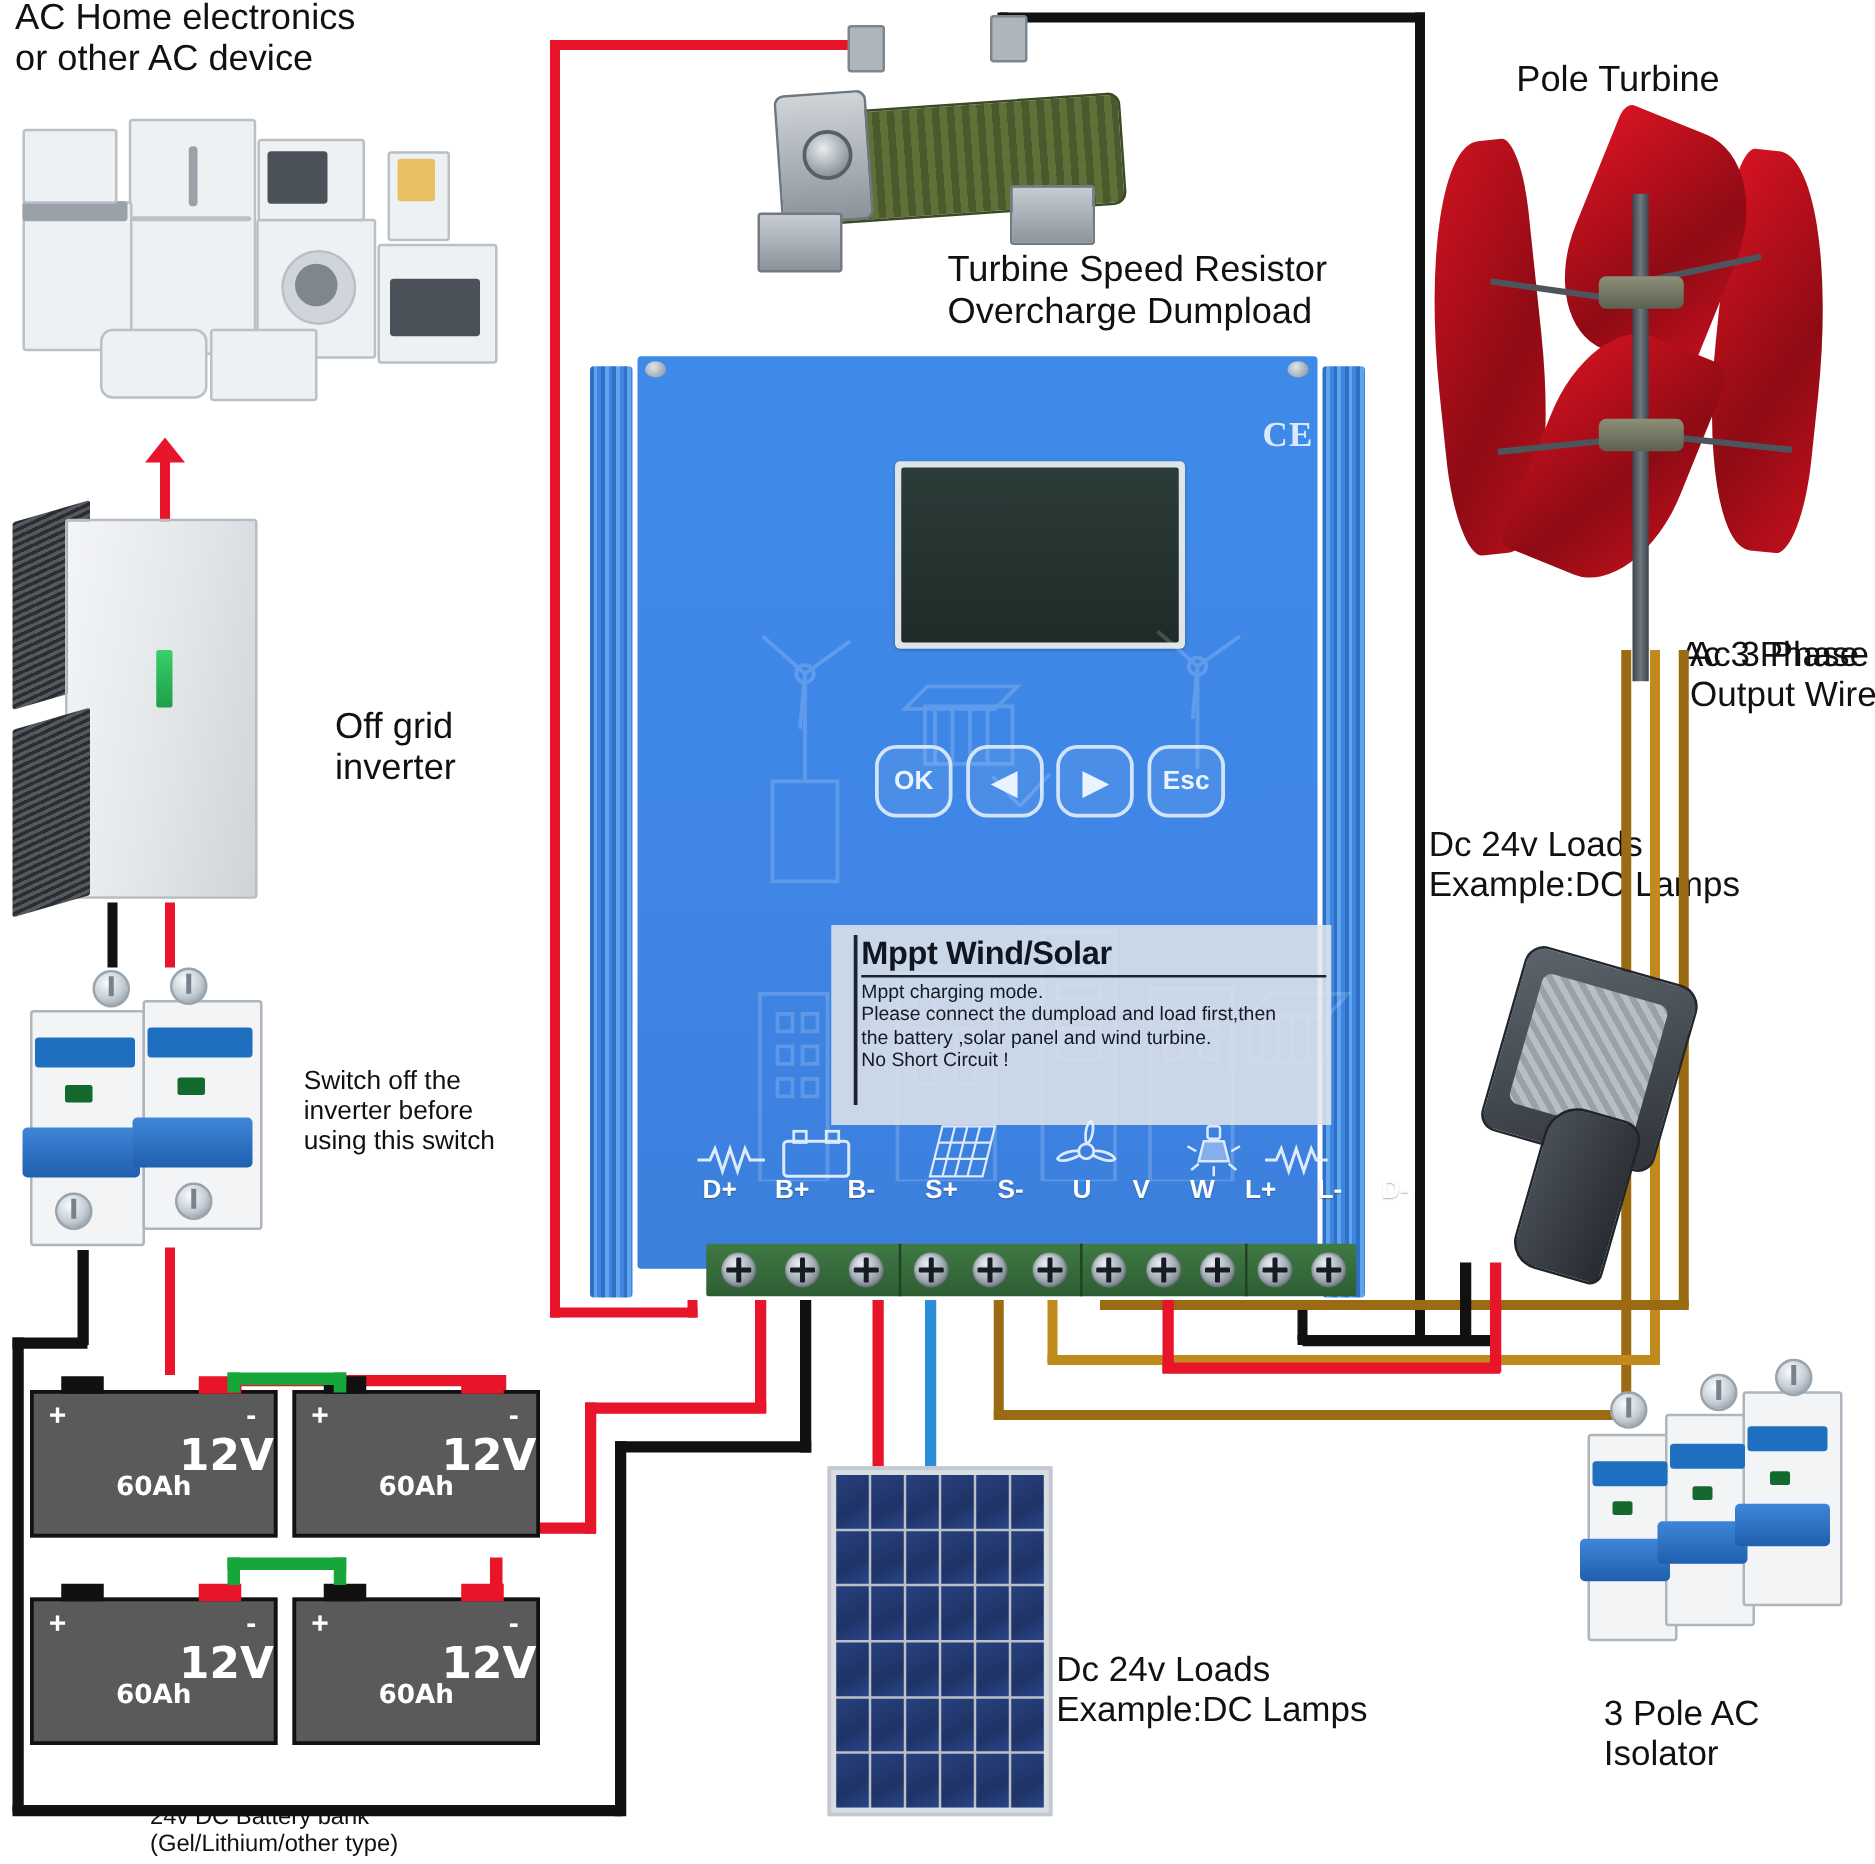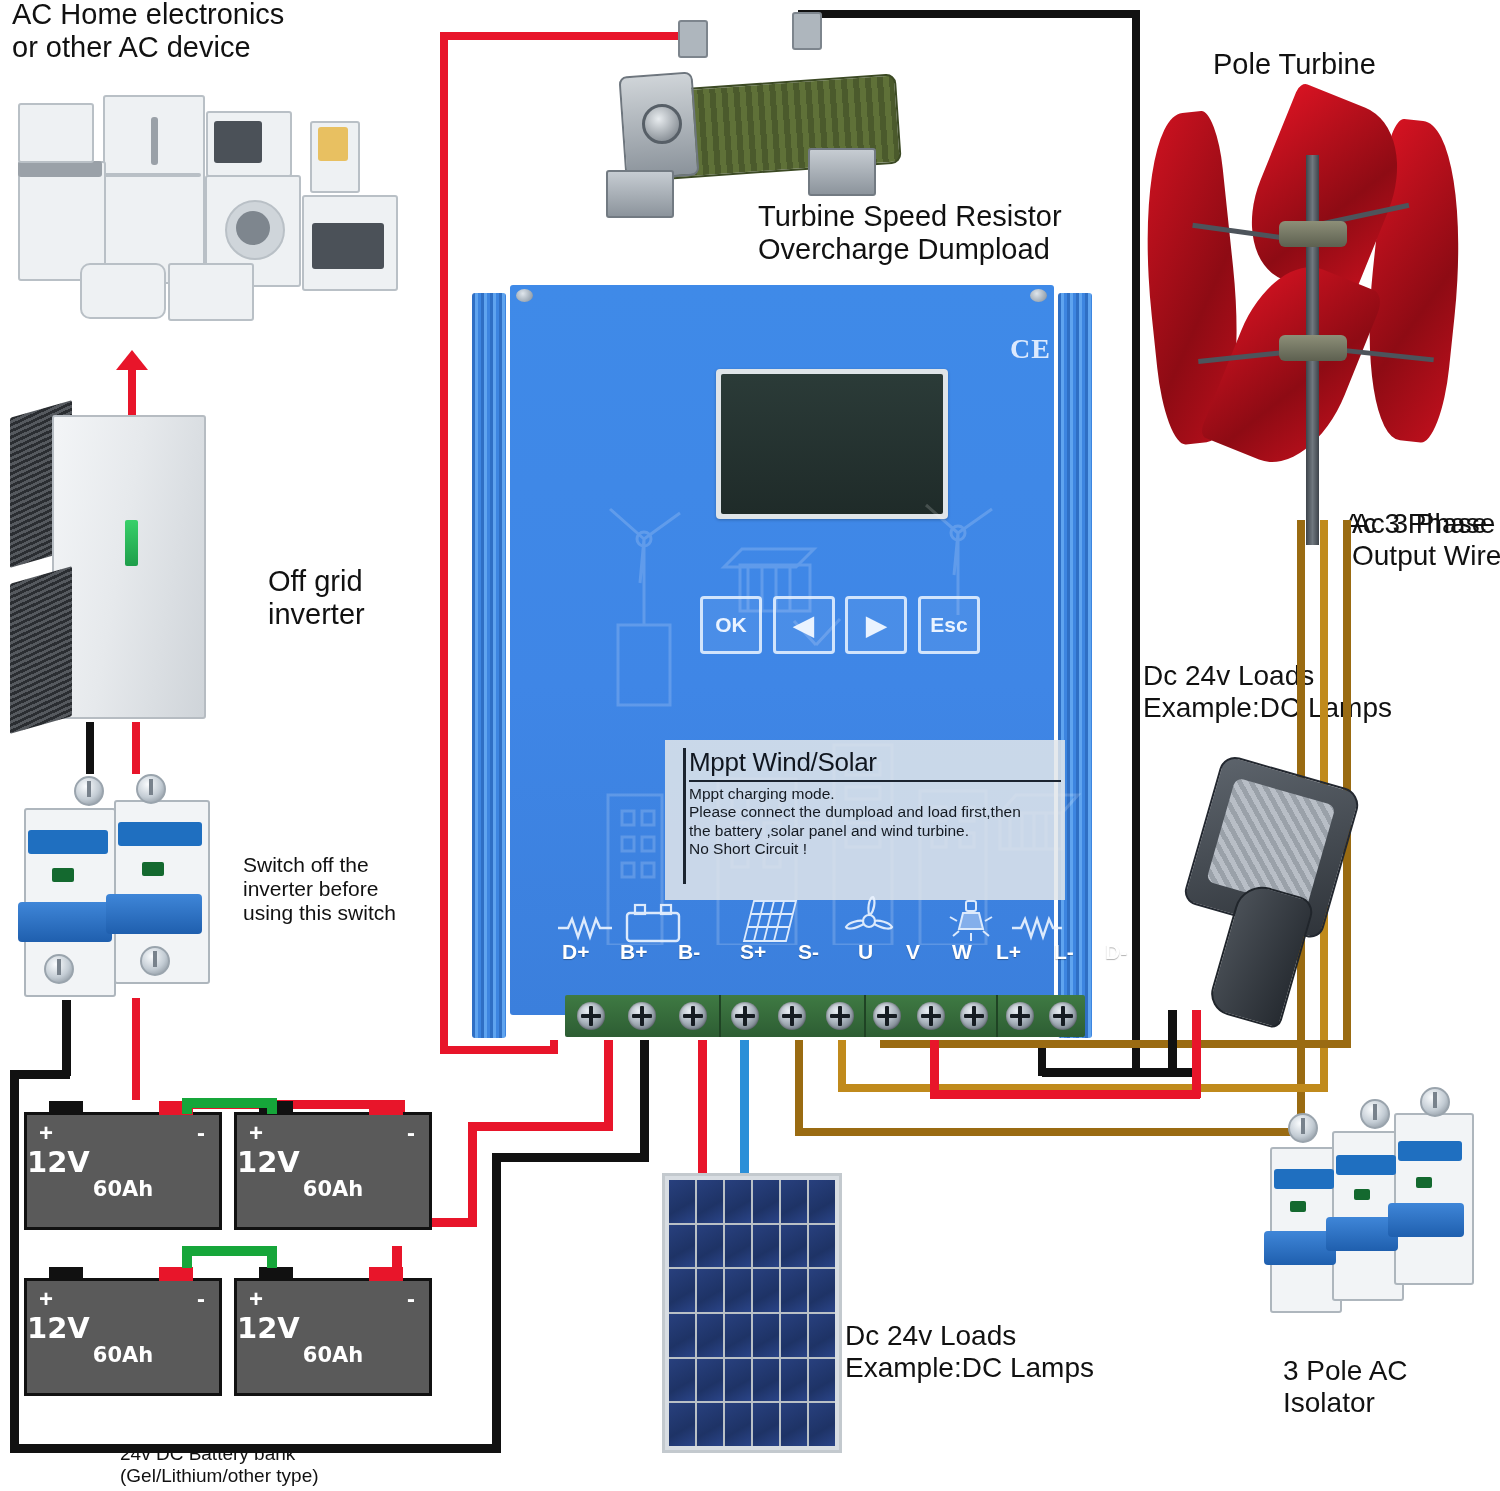--- a/index.html
+++ b/index.html
@@ -30,28 +30,28 @@
   .ctr-screw{position:absolute;width:17px;height:13px;border-radius:50%;
     background:radial-gradient(circle at 40% 35%,#dfe6ec,#9aa6b2 70%,#6f7a85);}
   .lcd-frame{position:absolute;left:206px;top:84px;width:232px;height:150px;
     background:#dfe4e8;border-radius:4px;padding:5px;box-sizing:border-box;
     box-shadow:0 1px 3px rgba(0,0,0,.25);}
   .lcd{width:100%;height:100%;background:linear-gradient(180deg,#2b3b38,#1f2b29);border-radius:2px;}
   .ce{position:absolute;left:500px;top:48px;color:#eaf2ff;font-size:28px;
       font-weight:700;letter-spacing:1px;opacity:.92;font-family:"Liberation Serif",serif;}
   .btnrow{position:absolute;left:190px;top:312px;width:280px;height:56px;display:flex;
     justify-content:space-between;align-items:center;}
-  .kbtn{width:56px;height:52px;border:3px solid rgba(233,243,255,.85);border-radius:4px;
+  .kbtn{width:56px;height:52px;border:3px solid rgba(233,243,255,.85);border-radius:17px;
     display:flex;align-items:center;justify-content:center;color:#eaf3ff;
     font-size:21px;font-weight:700;background:rgba(255,255,255,.06);}
   .kbtn.tri{font-size:26px;}
   .plate{position:absolute;left:155px;top:455px;width:400px;height:160px;
     background:rgba(225,229,234,.86);padding:7px 10px;box-sizing:border-box;}
   .plate .bar{position:absolute;left:18px;top:8px;width:3px;height:136px;background:#1b2430;}
-  .plate h1{margin:0 0 1px 14px;font-size:26px;font-weight:400;letter-spacing:-.3px;color:#10161f;}
+  .plate h1{margin:0 0 1px 14px;font-size:26px;font-weight:700;letter-spacing:-.3px;color:#10161f;}
   .plate .rule{margin:2px 0 3px 14px;height:2px;background:#1b2430;width:372px;}
   .plate p{margin:0 0 0 14px;font-size:15.5px;line-height:1.18;color:#141a22;}
   .watermark{position:absolute;left:38px;top:210px;width:544px;height:450px;
     opacity:.17;pointer-events:none;}
   .termlabels{position:absolute;left:48px;top:655px;width:528px;height:50px;}
   .tl{position:absolute;color:#fff;font-weight:700;font-size:21px;text-shadow:0 1px 1px rgba(0,0,0,.3);}
   .termicon{position:absolute;opacity:.92;}
   .termblock{position:absolute;left:55px;top:710px;width:520px;height:42px;
     background:linear-gradient(180deg,#3f7a43,#2d5d33);border-radius:2px;display:flex;}
   .tgroup{height:100%;display:flex;align-items:center;justify-content:space-around;
@@ -61,22 +61,22 @@
     position:relative;box-shadow:inset 0 0 3px rgba(0,0,0,.5);}
   .tscrew:before,.tscrew:after{content:"";position:absolute;background:#161c22;border-radius:1px;}
   .tscrew:before{left:50%;top:4px;width:4px;height:20px;margin-left:-2px;}
   .tscrew:after{top:50%;left:4px;height:4px;width:20px;margin-top:-2px;}
 
   
   .batt{position:absolute;width:192px;height:112px;background:#5a5a5a;border:3px solid #111;}
   .batt .pm{position:absolute;top:4px;color:#fff;font-size:24px;font-weight:700;}
   .batt .pm.p{left:12px;}
   .batt .pm.m{right:14px;}
-  .batt .v{position:absolute;left:0;right:0;top:30px;text-align:left;color:#fff;
-    font-size:29px;font-weight:700;font-family:"DejaVu Sans",sans-serif;}
+  .batt .v{position:absolute;left:0;right:0;top:30px;text-align:right;color:#fff;
+    font-size:35px;font-weight:700;font-family:"DejaVu Sans",sans-serif;}
   .batt .ah{position:absolute;left:0;right:0;top:62px;text-align:center;color:#fff;
     font-size:21px;font-weight:700;font-family:"DejaVu Sans",sans-serif;}
   .term-blk{position:absolute;width:34px;height:14px;background:#111;top:-14px;}
   .term-red{position:absolute;width:34px;height:14px;background:#e8152a;top:-14px;}
 
   
   #solar{position:absolute;left:662px;top:1173px;width:180px;height:280px;
     background:#d8dde2;border:3px solid #c3c9ce;padding:4px;box-sizing:border-box;}
   .pvgrid{width:100%;height:100%;display:grid;grid-template-columns:repeat(6,1fr);
     grid-template-rows:repeat(6,1fr);gap:2px;background:#b9c0c6;}

